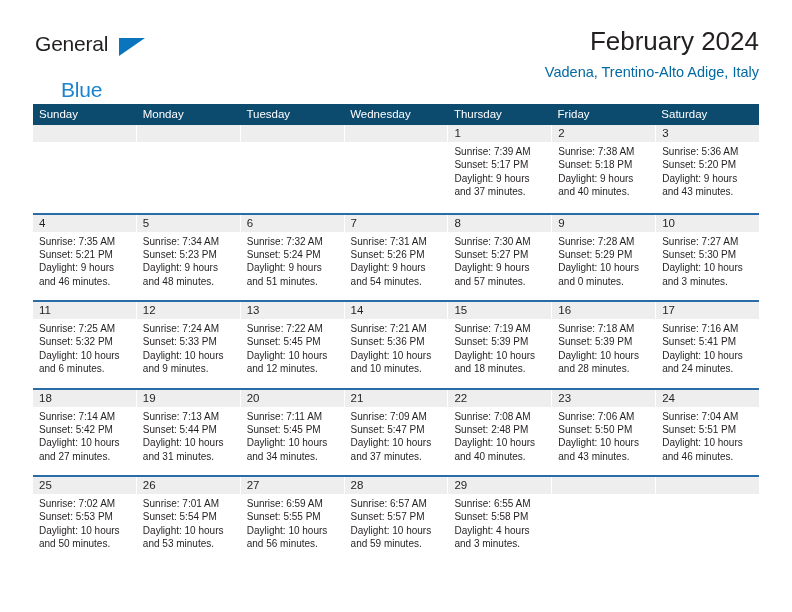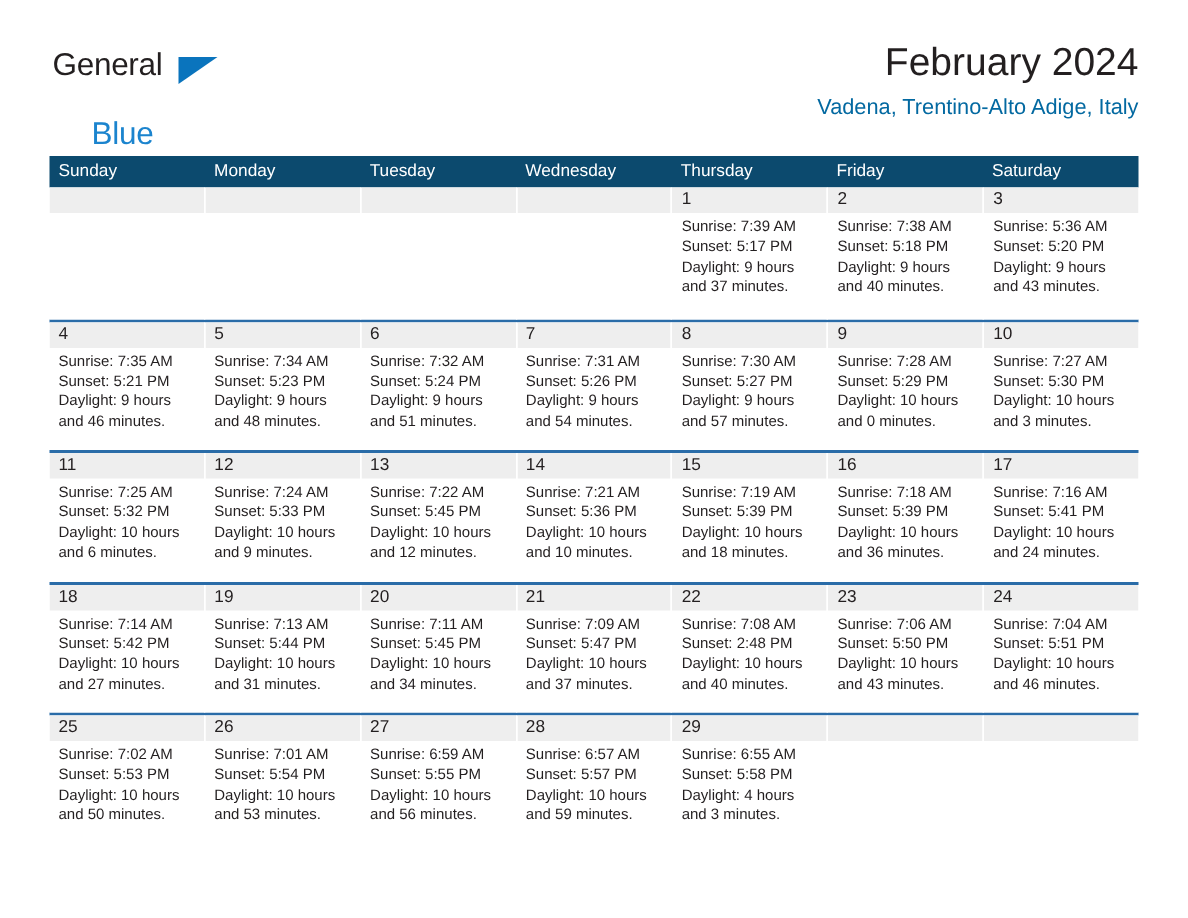--- a/index.html
+++ b/index.html
@@ -333,21 +333,21 @@
               <div>Daylight: 10 hours</div>
               <div>and 18 minutes.</div>
             </div>
           </div>
           <div class="day-cell">
             <div class="day-num-band">16</div>
             <div class="day-body">
               <div>Sunrise: 7:18 AM</div>
               <div>Sunset: 5:39 PM</div>
               <div>Daylight: 10 hours</div>
-              <div>and 36 minutes.</div>
+              <div>and 28 minutes.</div>
             </div>
           </div>
           <div class="day-cell">
             <div class="day-num-band">17</div>
             <div class="day-body">
               <div>Sunrise: 7:16 AM</div>
               <div>Sunset: 5:41 PM</div>
               <div>Daylight: 10 hours</div>
               <div>and 24 minutes.</div>
             </div>

